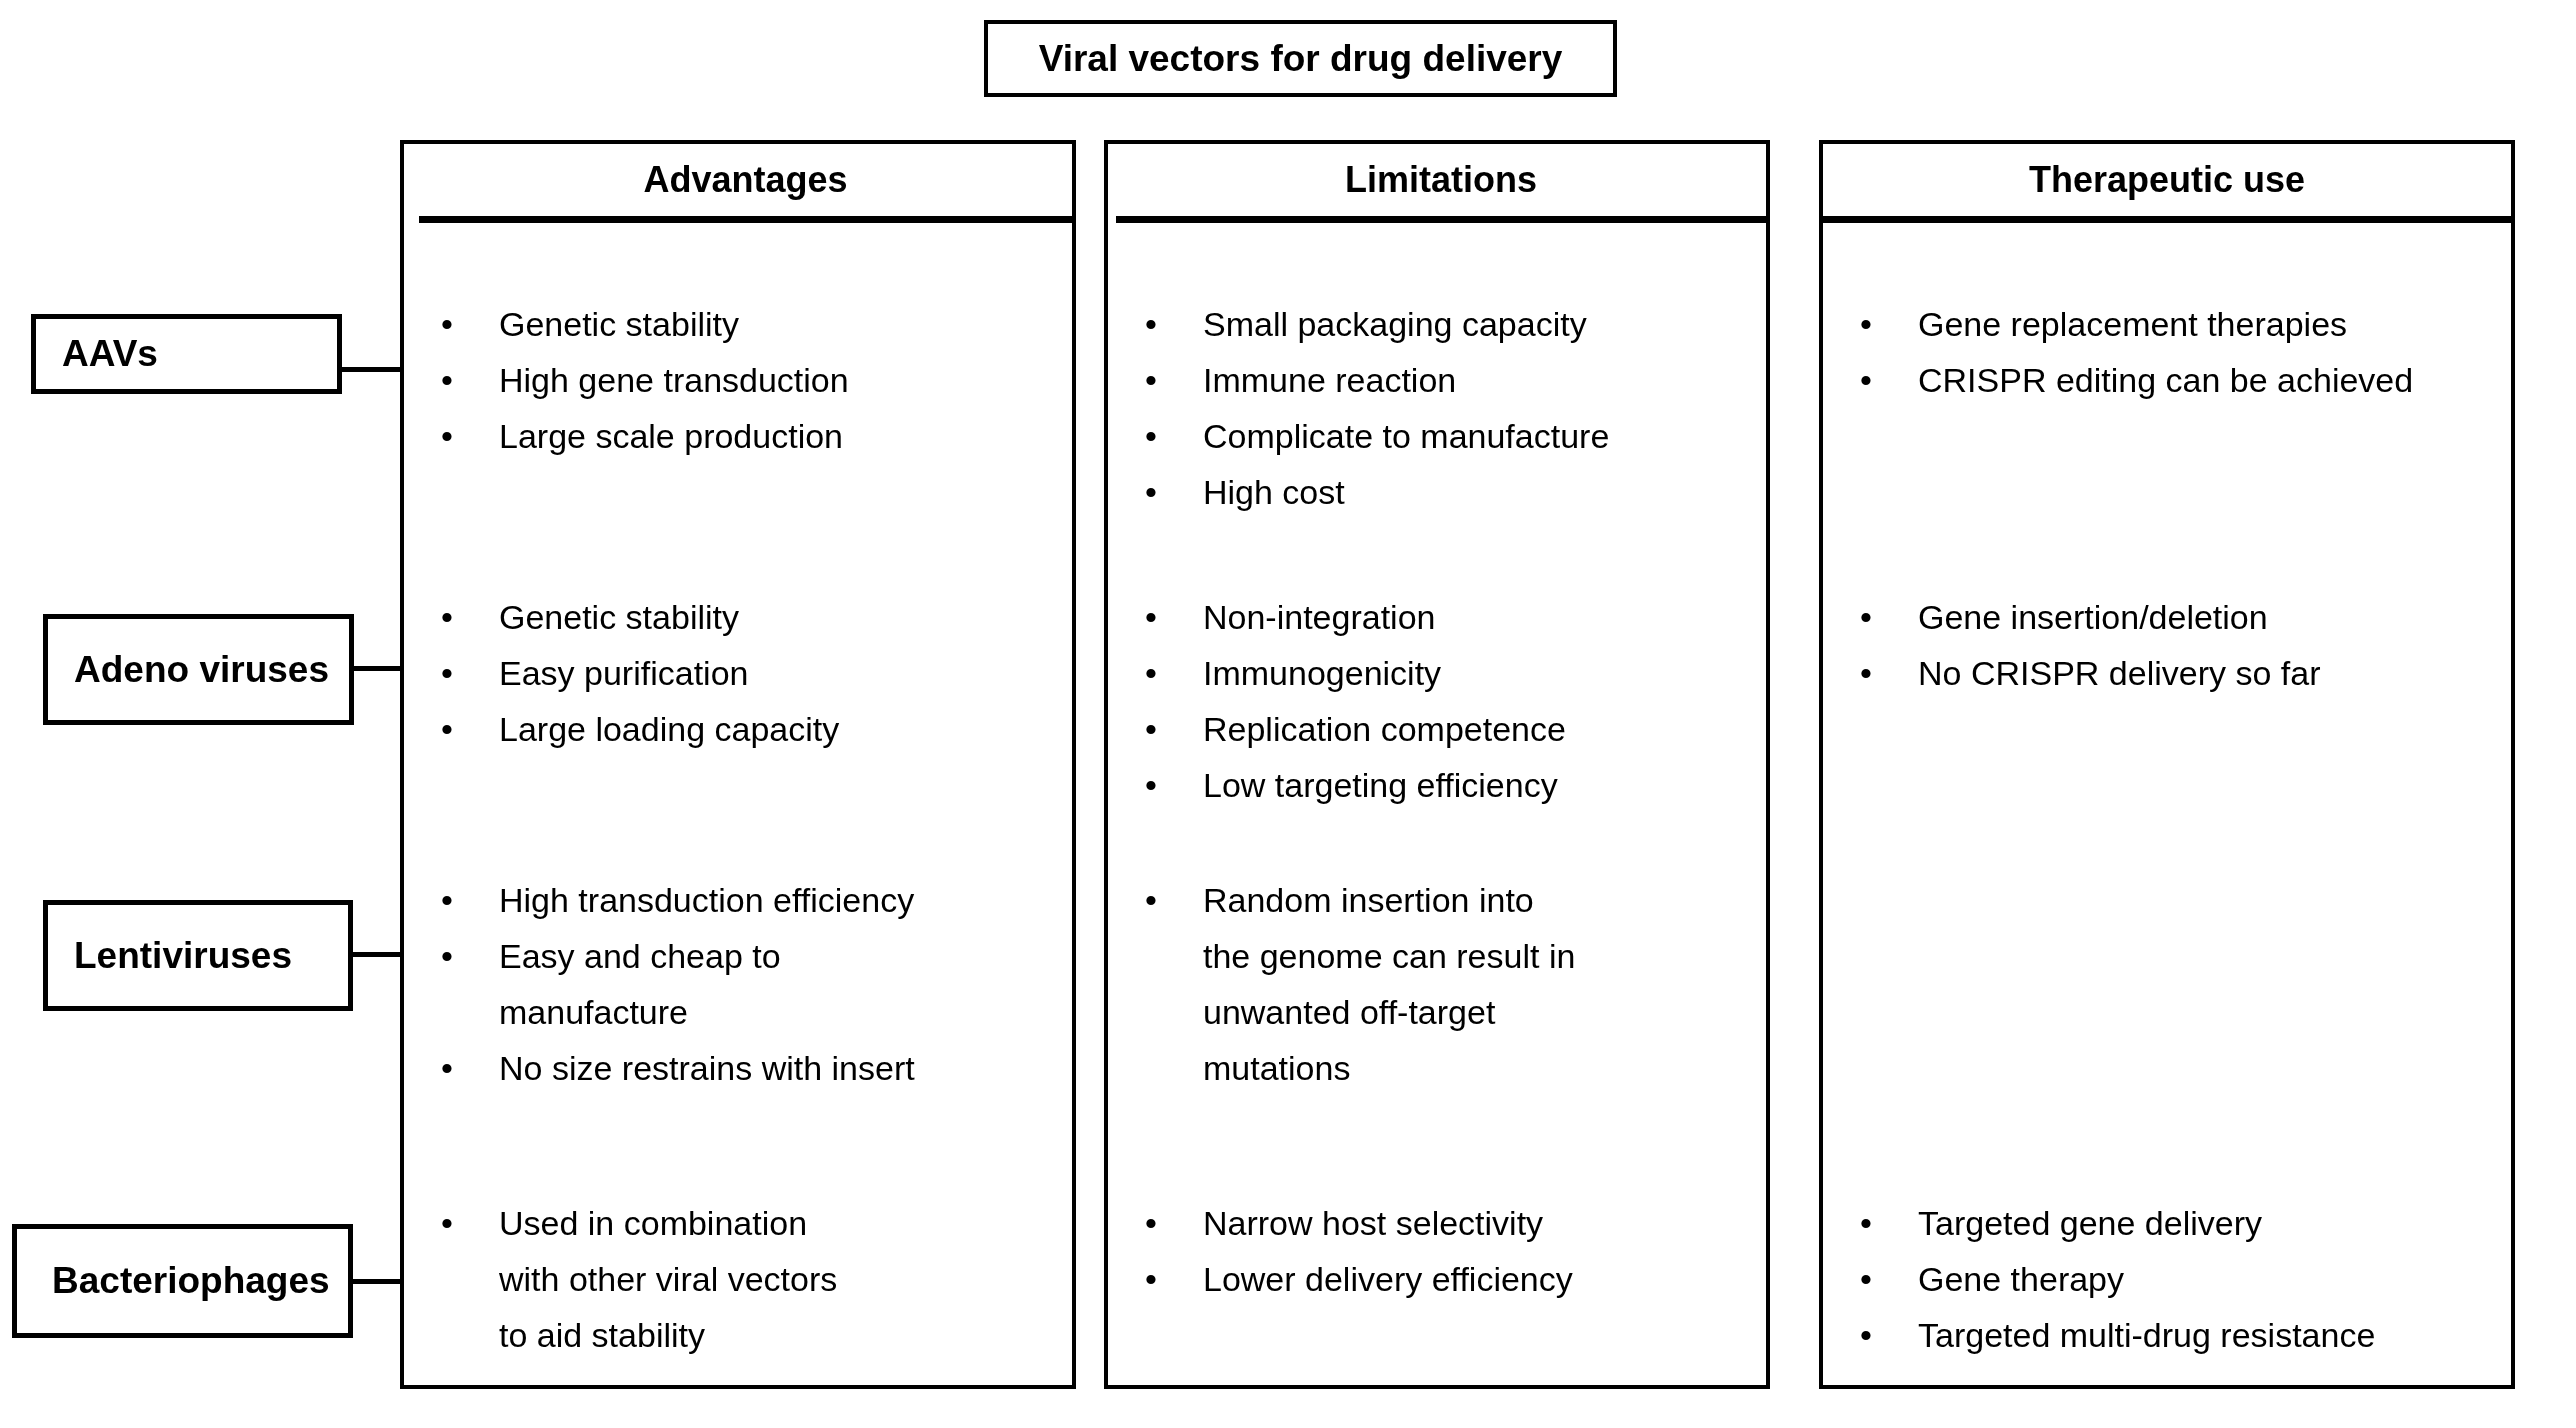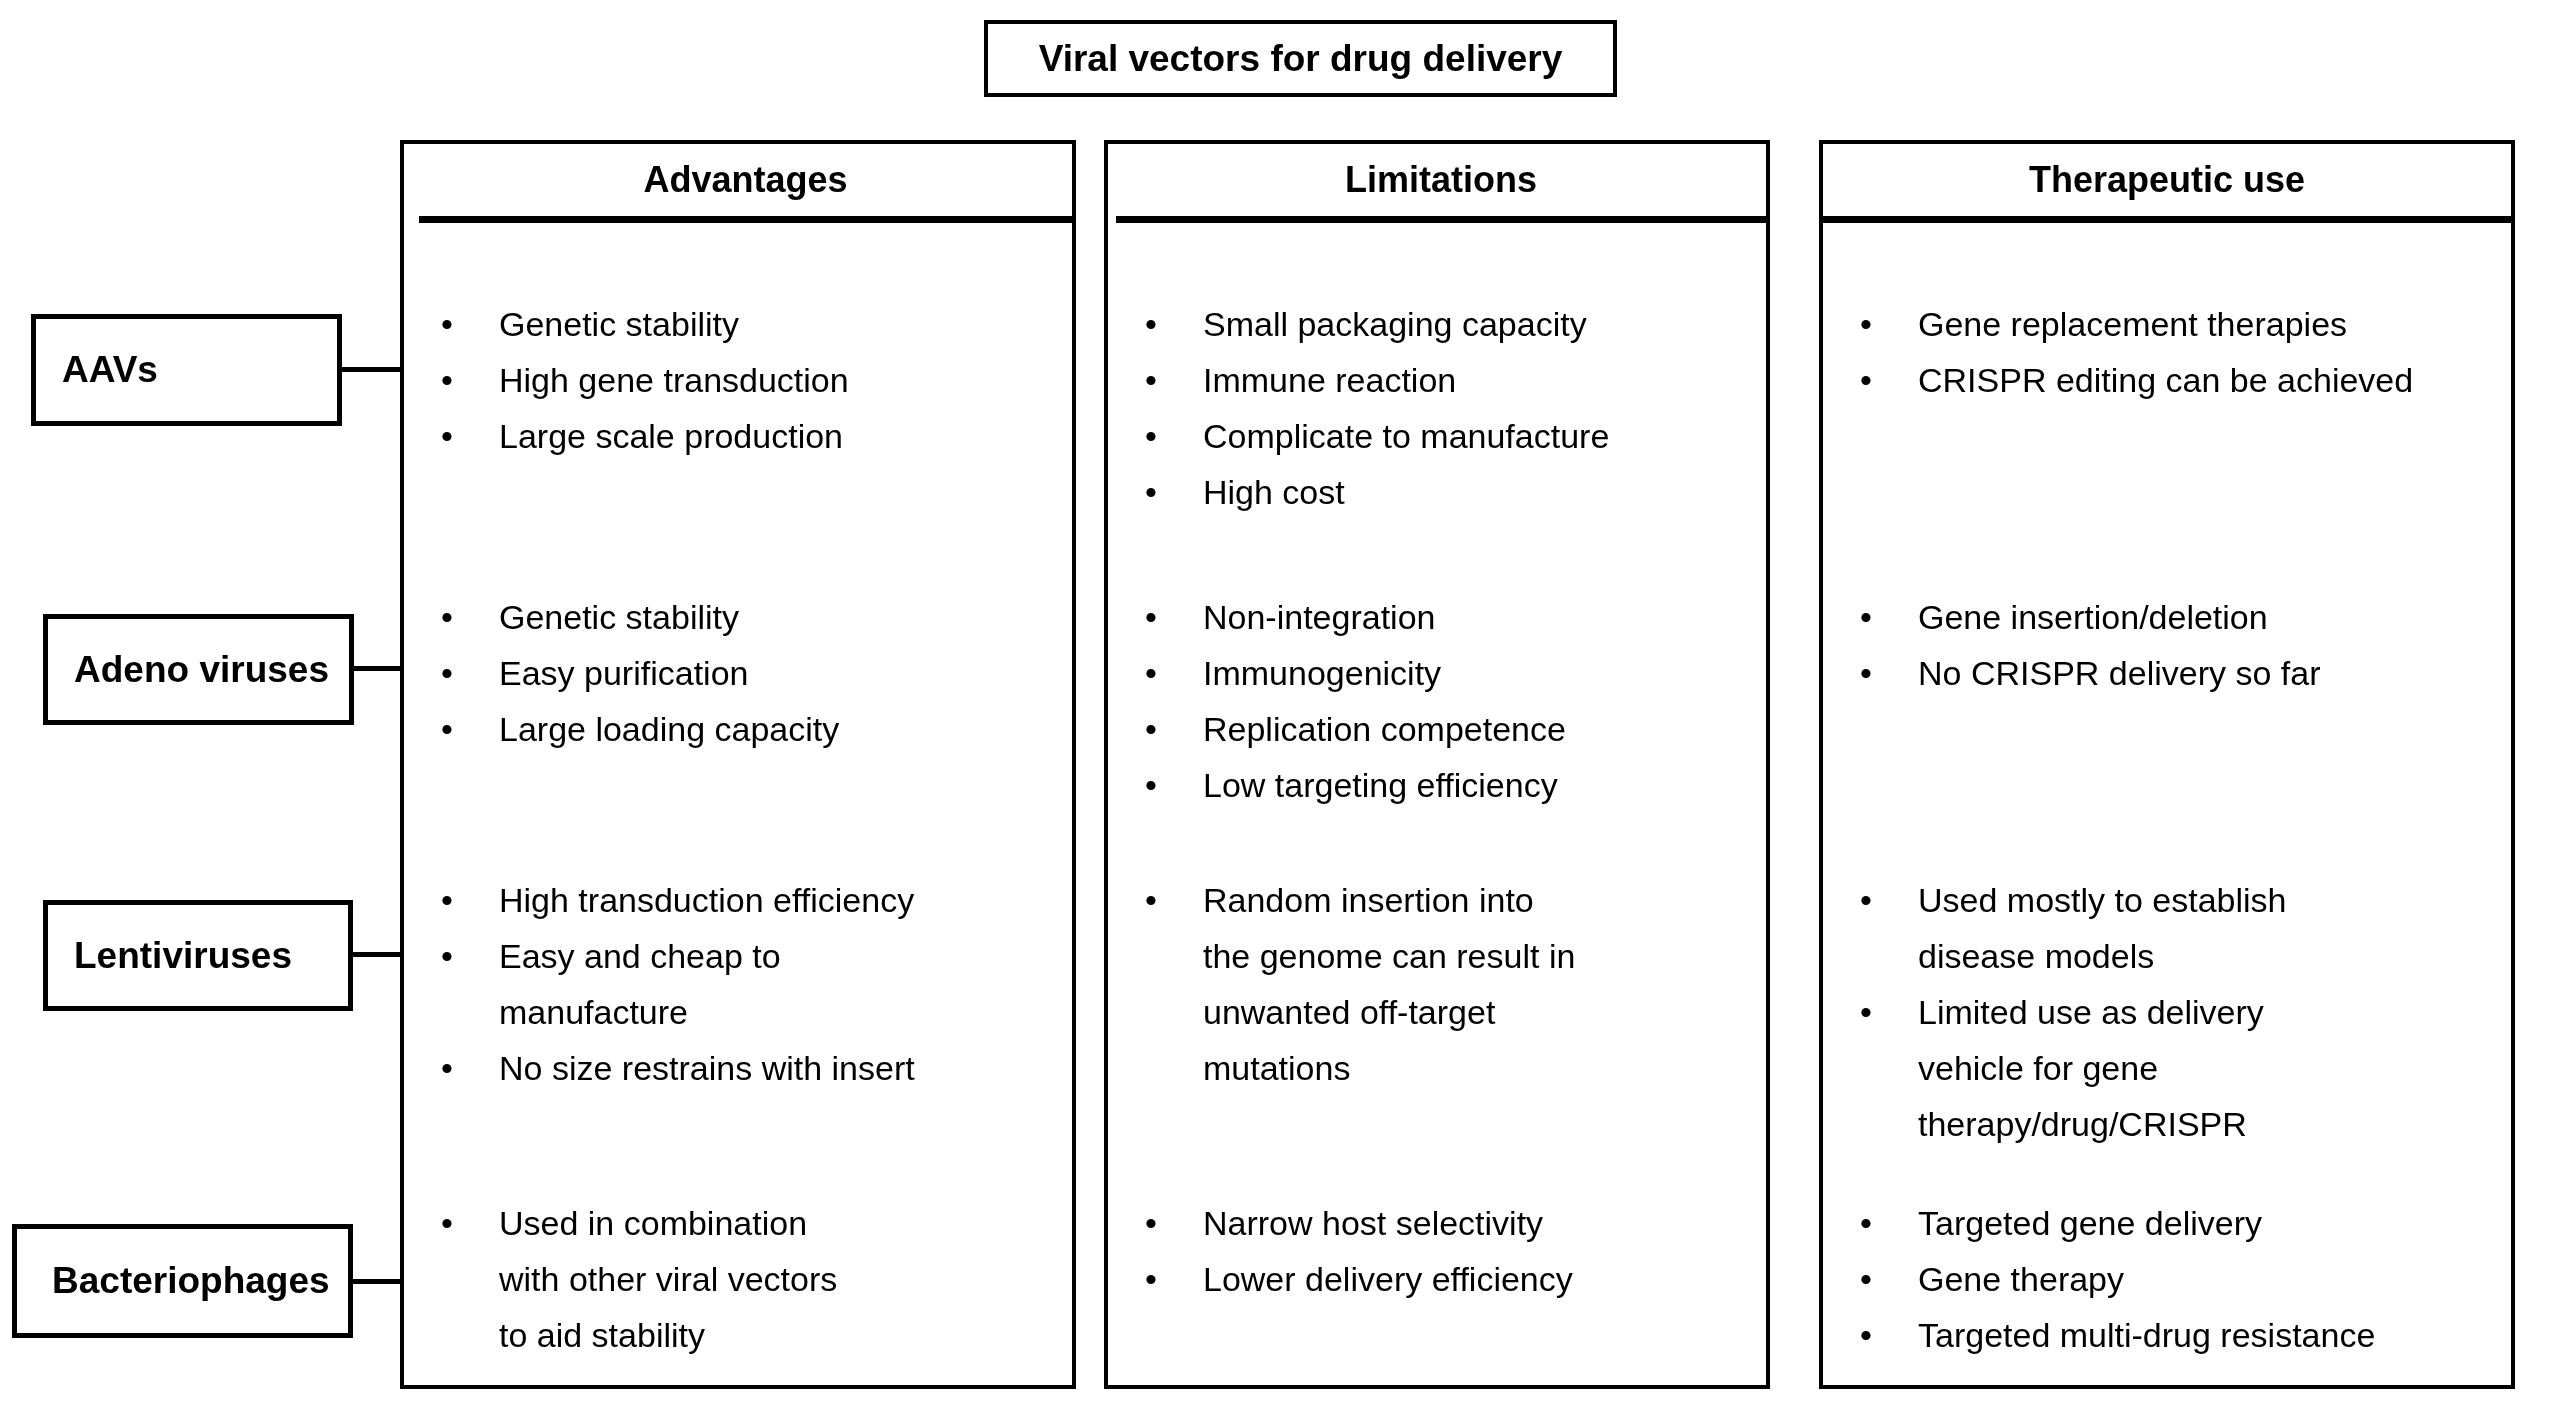--- a/index.html
+++ b/index.html
@@ -31,21 +31,21 @@
   }
   
   .label-box{
     position:absolute;
     border:5.7px solid var(--line);
     box-sizing:border-box;
     display:flex; align-items:center;
     padding-left:26px;
     font-size:37px; font-weight:bold; white-space:nowrap;
   }
-  .label-aavs{left:31px; top:314px; width:311px; height:112px;}
+  .label-aavs{left:31px; top:314px; width:311px; height:80px;}
   .label-adeno{left:43px; top:614px; width:311px; height:111px;}
   .label-lenti{left:43px; top:900px; width:310px; height:111px;}
   .label-bacterio{left:12px; top:1224px; width:341px; height:114px; padding-left:35px;}
   
   .connector{
     position:absolute;
     height:5px;
     background:var(--line);
   }
   .conn-aavs{left:340px; top:367px; width:63px;}
@@ -175,27 +175,20 @@
   <div class="column col-therapeutic">
     <div class="col-header">Therapeutic use</div>
     <ul class="cell r1">
         <li>Gene replacement therapies</li>
         <li>CRISPR editing can be achieved</li>
       </ul>
     <ul class="cell r2">
         <li>Gene insertion/deletion</li>
         <li>No CRISPR delivery so far</li>
       </ul>
-    <ul class="cell r3">
-        <li>Used mostly to establish
-disease models</li>
-        <li>Limited use as delivery
-vehicle for gene
-therapy/drug/CRISPR</li>
-      </ul>
     <ul class="cell r4">
         <li>Targeted gene delivery</li>
         <li>Gene therapy</li>
         <li>Targeted multi-drug resistance</li>
       </ul>
   </div>
 
 </div>
 
 

